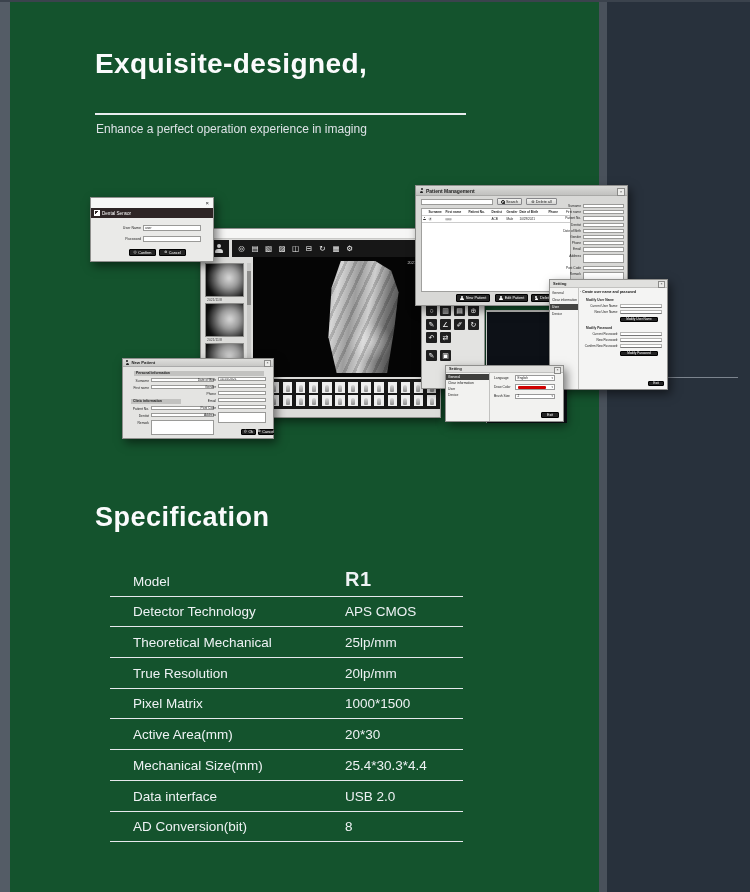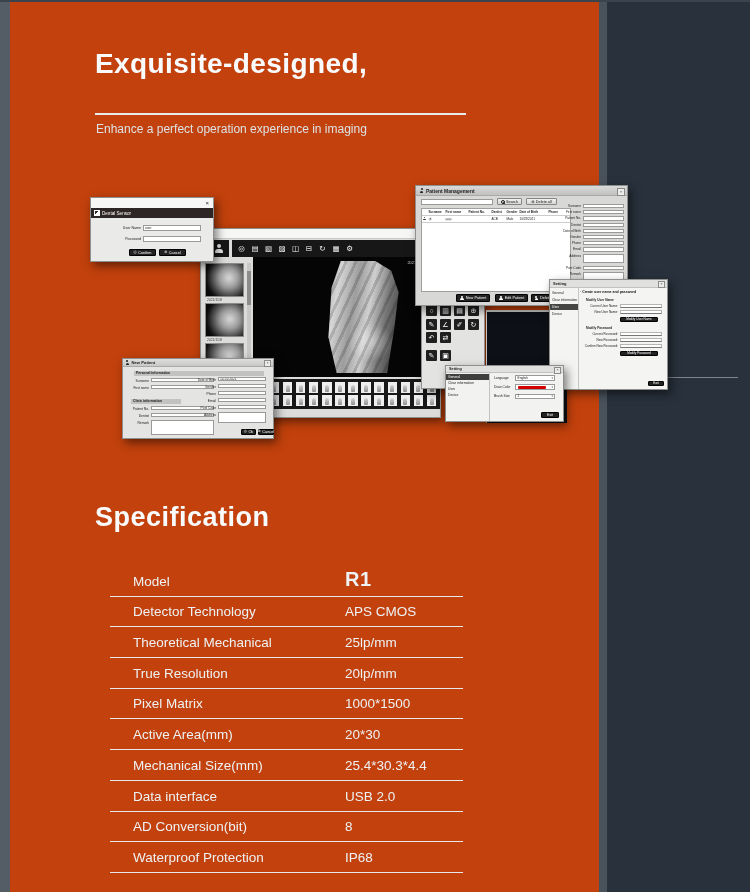--- a/index.html
+++ b/index.html
@@ -1,17 +1,17 @@
 <!DOCTYPE html>
 <html><head>
 <meta charset="utf-8">
 <style>
   html,body{margin:0;padding:0;width:750px;height:892px;overflow:hidden;
     font-family:"Liberation Sans","DejaVu Sans",sans-serif;background:#28313c;}
-  #page{position:relative;width:607px;height:892px;background:#c2410c;}
+  #page{position:relative;width:607px;height:892px;background:#14532d;}
 
   
   .edge-left{position:absolute;left:0;top:0;width:10px;height:892px;background:#545c66;}
   .edge-right{position:absolute;right:0;top:0;width:8px;height:892px;background:#49515b;}
   .edge-top{position:absolute;left:0;top:0;width:750px;height:2px;background:#3b434d;}
 
   
   .hero-title{position:absolute;left:95px;top:48px;font-size:28px;line-height:32px;
     font-weight:bold;color:#fafbfc;letter-spacing:.4px;}
   .hero-rule{position:absolute;left:95px;top:113px;width:371px;height:2px;background:#e9ecee;}
@@ -654,18 +654,14 @@
         <span class="spec-value">25.4*30.3*4.4</span>
       </div>
       <div class="spec-row">
         <span class="spec-label">Data interface</span>
         <span class="spec-value">USB 2.0</span>
       </div>
       <div class="spec-row">
         <span class="spec-label">AD Conversion(bit)</span>
         <span class="spec-value">8</span>
       </div>
-      <div class="spec-row">
-        <span class="spec-label">Waterproof Protection</span>
-        <span class="spec-value">IP68</span>
-      </div>
     </div>
 </div>
 
 </body></html>

